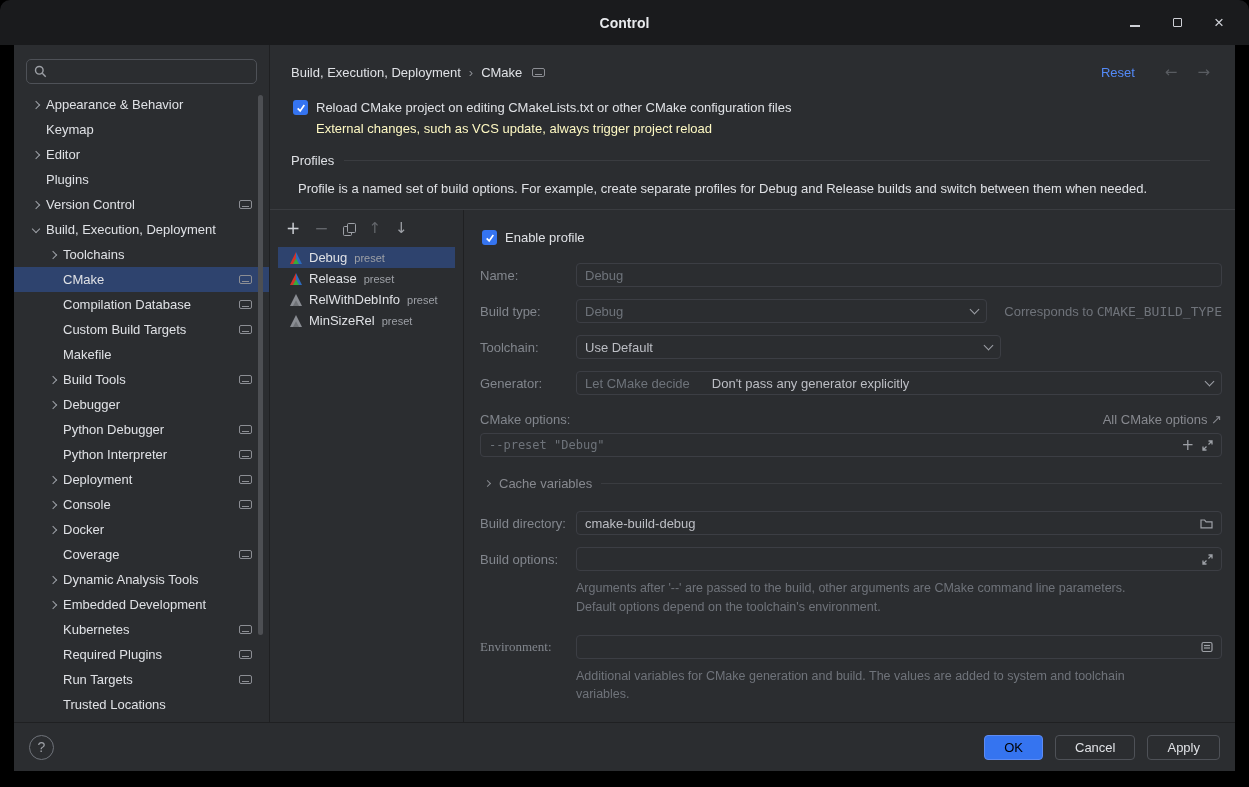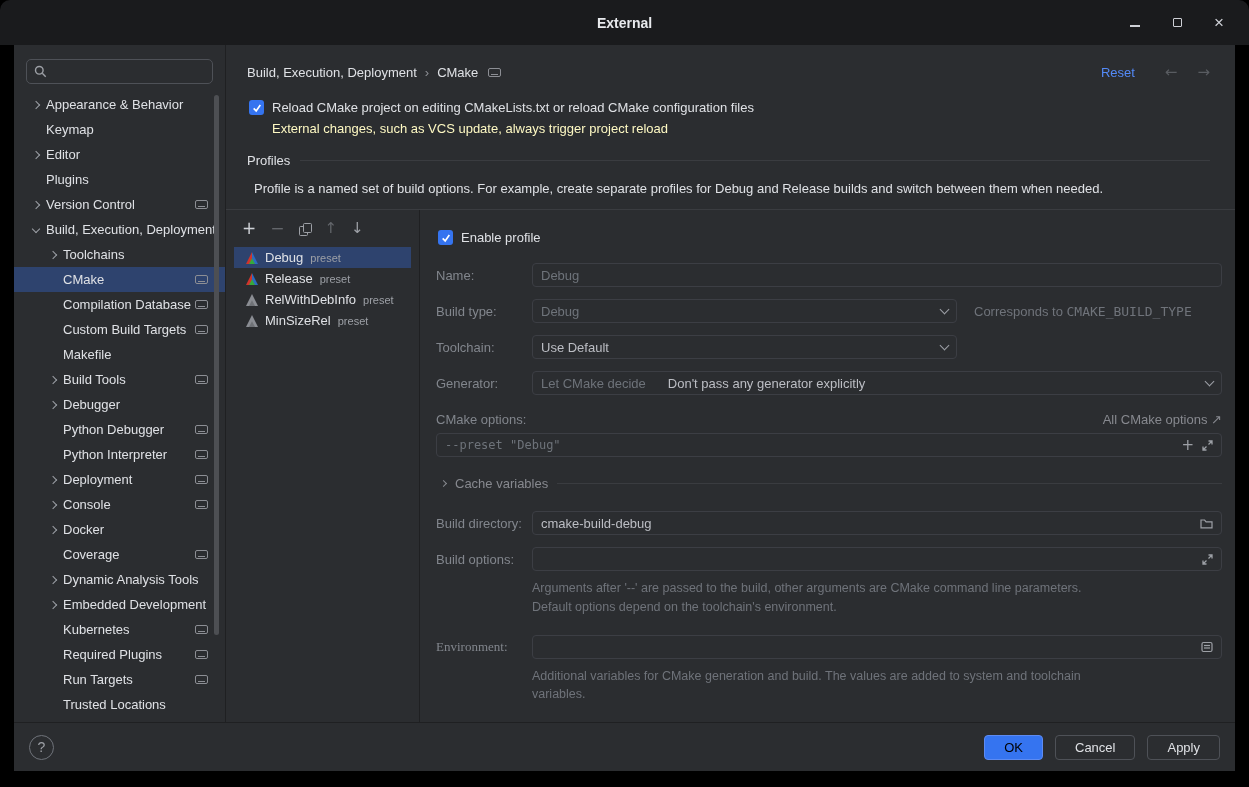--- a/index.html
+++ b/index.html
@@ -32,21 +32,21 @@
   .icon-close { color: #ced0d6; font-size: 17px; line-height: 1; }
 
   
   .app {
     position: absolute; left: 14px; right: 14px; top: 45px; bottom: 16px;
     background: #2b2d30;
   }
   .app-main { position: absolute; top: 0; left: 0; right: 0; bottom: 49px; display: flex; }
 
   
-  .sidebar { width: 212px; flex-shrink: 0; border-right: 1px solid #1f2022; position: relative; }
+  .sidebar { width: 256px; flex-shrink: 0; border-right: 1px solid #1f2022; position: relative; }
   .search-box {
     margin: 14px 12px 8px 12px; height: 25px;
     border: 1px solid #4e5157; border-radius: 5px;
     display: flex; align-items: center; padding: 0 7px; gap: 6px;
   }
   .search-input { flex: 1; background: transparent; border: none; outline: none; color: #dfe1e5; font-family: inherit; font-size: 13px; }
   .tree { margin-top: 8px; }
   .tree-item { height: 25px; display: flex; align-items: center; padding-left: 19px; cursor: pointer; }
   .tree-item.indent { padding-left: 36px; }
   .tree-item.selected { background: #2e436e; }
@@ -140,21 +140,21 @@
     height: 25px; padding: 0 19px; border-radius: 4px; font-size: 13px;
     font-family: "Liberation Sans", sans-serif; cursor: pointer;
     background: transparent; border: 1px solid #4e5157; color: #dfe1e5;
   }
   .btn.primary { background: #3574f0; border: 1px solid #5d8bf2; color: #000000; }
 </style>
 </head>
 <body>
 
 <div class="titlebar">
-  <div class="titlebar-title">External</div>
+  <div class="titlebar-title">Control</div>
   <div class="titlebar-controls">
     <span class="tb-btn">
         <span class="icon-min"></span>
       </span>
     <span class="tb-btn">
         <span class="icon-max"></span>
       </span>
     <span class="tb-btn">
         <span class="icon-close">×</span>
       </span>
@@ -344,21 +344,21 @@
           <span class="nav-arrow glyph">→</span>
         </span>
       </div>
 
       <div class="reload-row">
         <span class="checkbox">
           <svg width="10" height="10" viewBox="0 0 12 12">
               <polyline points="2,6.5 5,9.5 10,2.5" fill="none" stroke="#fff" stroke-width="2"></polyline>
             </svg>
         </span>
-        <span>Reload CMake project on editing CMakeLists.txt or reload CMake configuration files</span>
+        <span>Reload CMake project on editing CMakeLists.txt or other CMake configuration files</span>
       </div>
       <div class="reload-hint">External changes, such as VCS update, always trigger project reload</div>
 
       <div class="section-header">
         <span>Profiles</span>
         <span class="hline"></span>
       </div>
 
       <div class="profiles-desc">Profile is a named set of build options. For example, create separate profiles for Debug and Release builds and switch between them when needed.</div>
 

